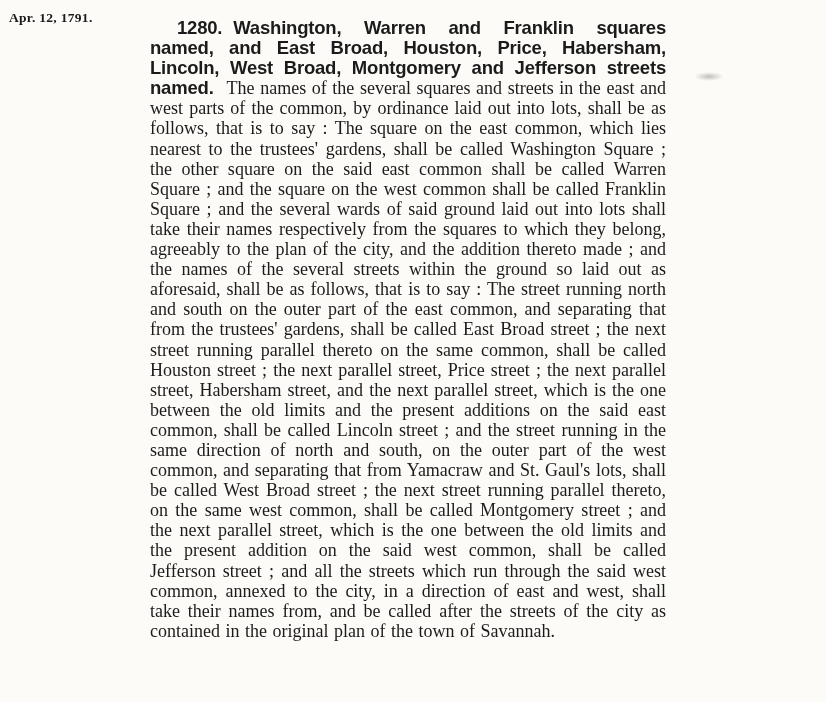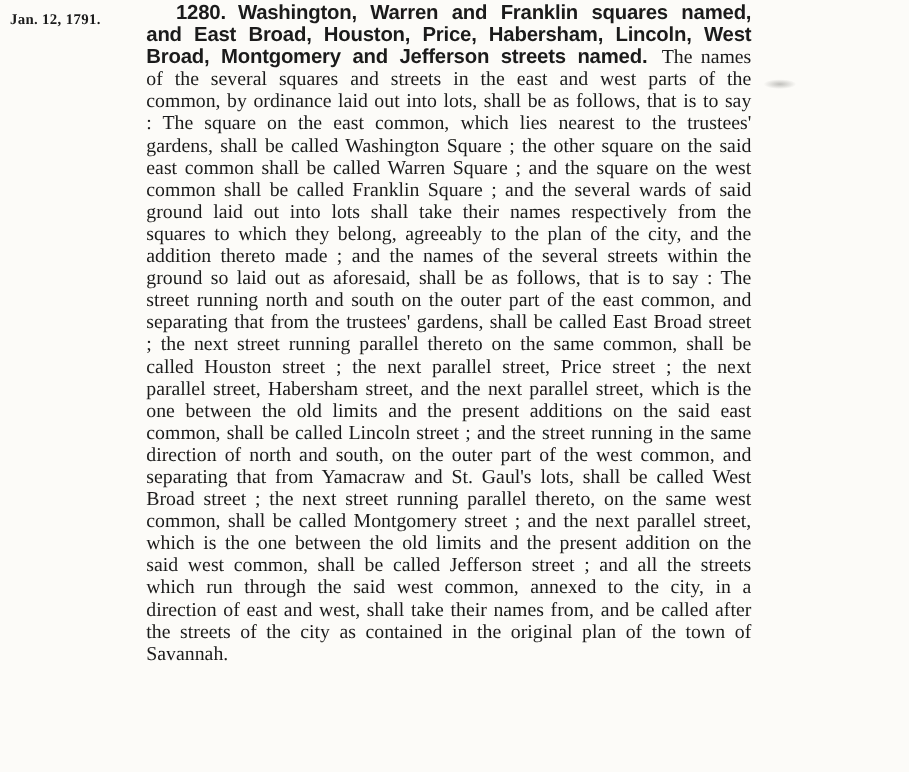--- a/index.html
+++ b/index.html
@@ -26,21 +26,21 @@
     letter-spacing: 0.3px;
     white-space: nowrap;
   }
   .text-column {
     position: absolute;
     left: 133px;
     top: 1px;
     width: 550px;
   }
   .entry {
-    margin: 0;
+    margin: 17px;
     text-align: justify;
     text-indent: 27px;
     font-family: "Liberation Serif", serif;
     font-size: 18px;
     line-height: 20.1px;
     word-spacing: 1px;
   }
   .entry-num {
     font-family: "Liberation Sans", sans-serif;
     font-weight: bold;
@@ -66,21 +66,21 @@
     height: 9px;
     border-radius: 50%;
     background: radial-gradient(ellipse at center, rgba(120,120,115,0.45), rgba(120,120,115,0) 70%);
   }
 </style>
 </head>
 <body>
 
 <div class="page">
 
-  <div class="margin-note">Jan. 12, 1791.</div>
+  <div class="margin-note">Apr. 12, 1791.</div>
 
   <div class="text-column">
     <p class="entry">
       <span class="entry-num">1280.</span><span class="heading">Washington, Warren and Franklin squares named, and East Broad, Houston, Price, Habersham, Lincoln, West Broad, Montgomery and Jefferson streets named.</span><span class="body-text">The names of the several squares and streets in the east and west parts of the common, by ordinance laid out into lots, shall be as follows, that is to say : The square on the east common, which lies nearest to the trustees' gardens, shall be called Washington Square ; the other square on the said east common shall be called Warren Square ; and the square on the west common shall be called Franklin Square ; and the several wards of said ground laid out into lots shall take their names respectively from the squares to which they belong, agreeably to the plan of the city, and the addition thereto made ; and the names of the several streets within the ground so laid out as aforesaid, shall be as follows, that is to say : The street running north and south on the outer part of the east common, and separating that from the trustees' gardens, shall be called East Broad street ; the next street running parallel thereto on the same common, shall be called Houston street ; the next parallel street, Price street ; the next parallel street, Habersham street, and the next parallel street, which is the one between the old limits and the present additions on the said east common, shall be called Lincoln street ; and the street running in the same direction of north and south, on the outer part of the west common, and separating that from Yamacraw and St. Gaul's lots, shall be called West Broad street ; the next street running parallel thereto, on the same west common, shall be called Montgomery street ; and the next parallel street, which is the one between the old limits and the present addition on the said west common, shall be called Jefferson street ; and all the streets which run through the said west common, annexed to the city, in a direction of east and west, shall take their names from, and be called after the streets of the city as contained in the original plan of the town of Savannah.</span>
     </p>
   </div>
 
   <div class="smudge"></div>
 
 </div>

